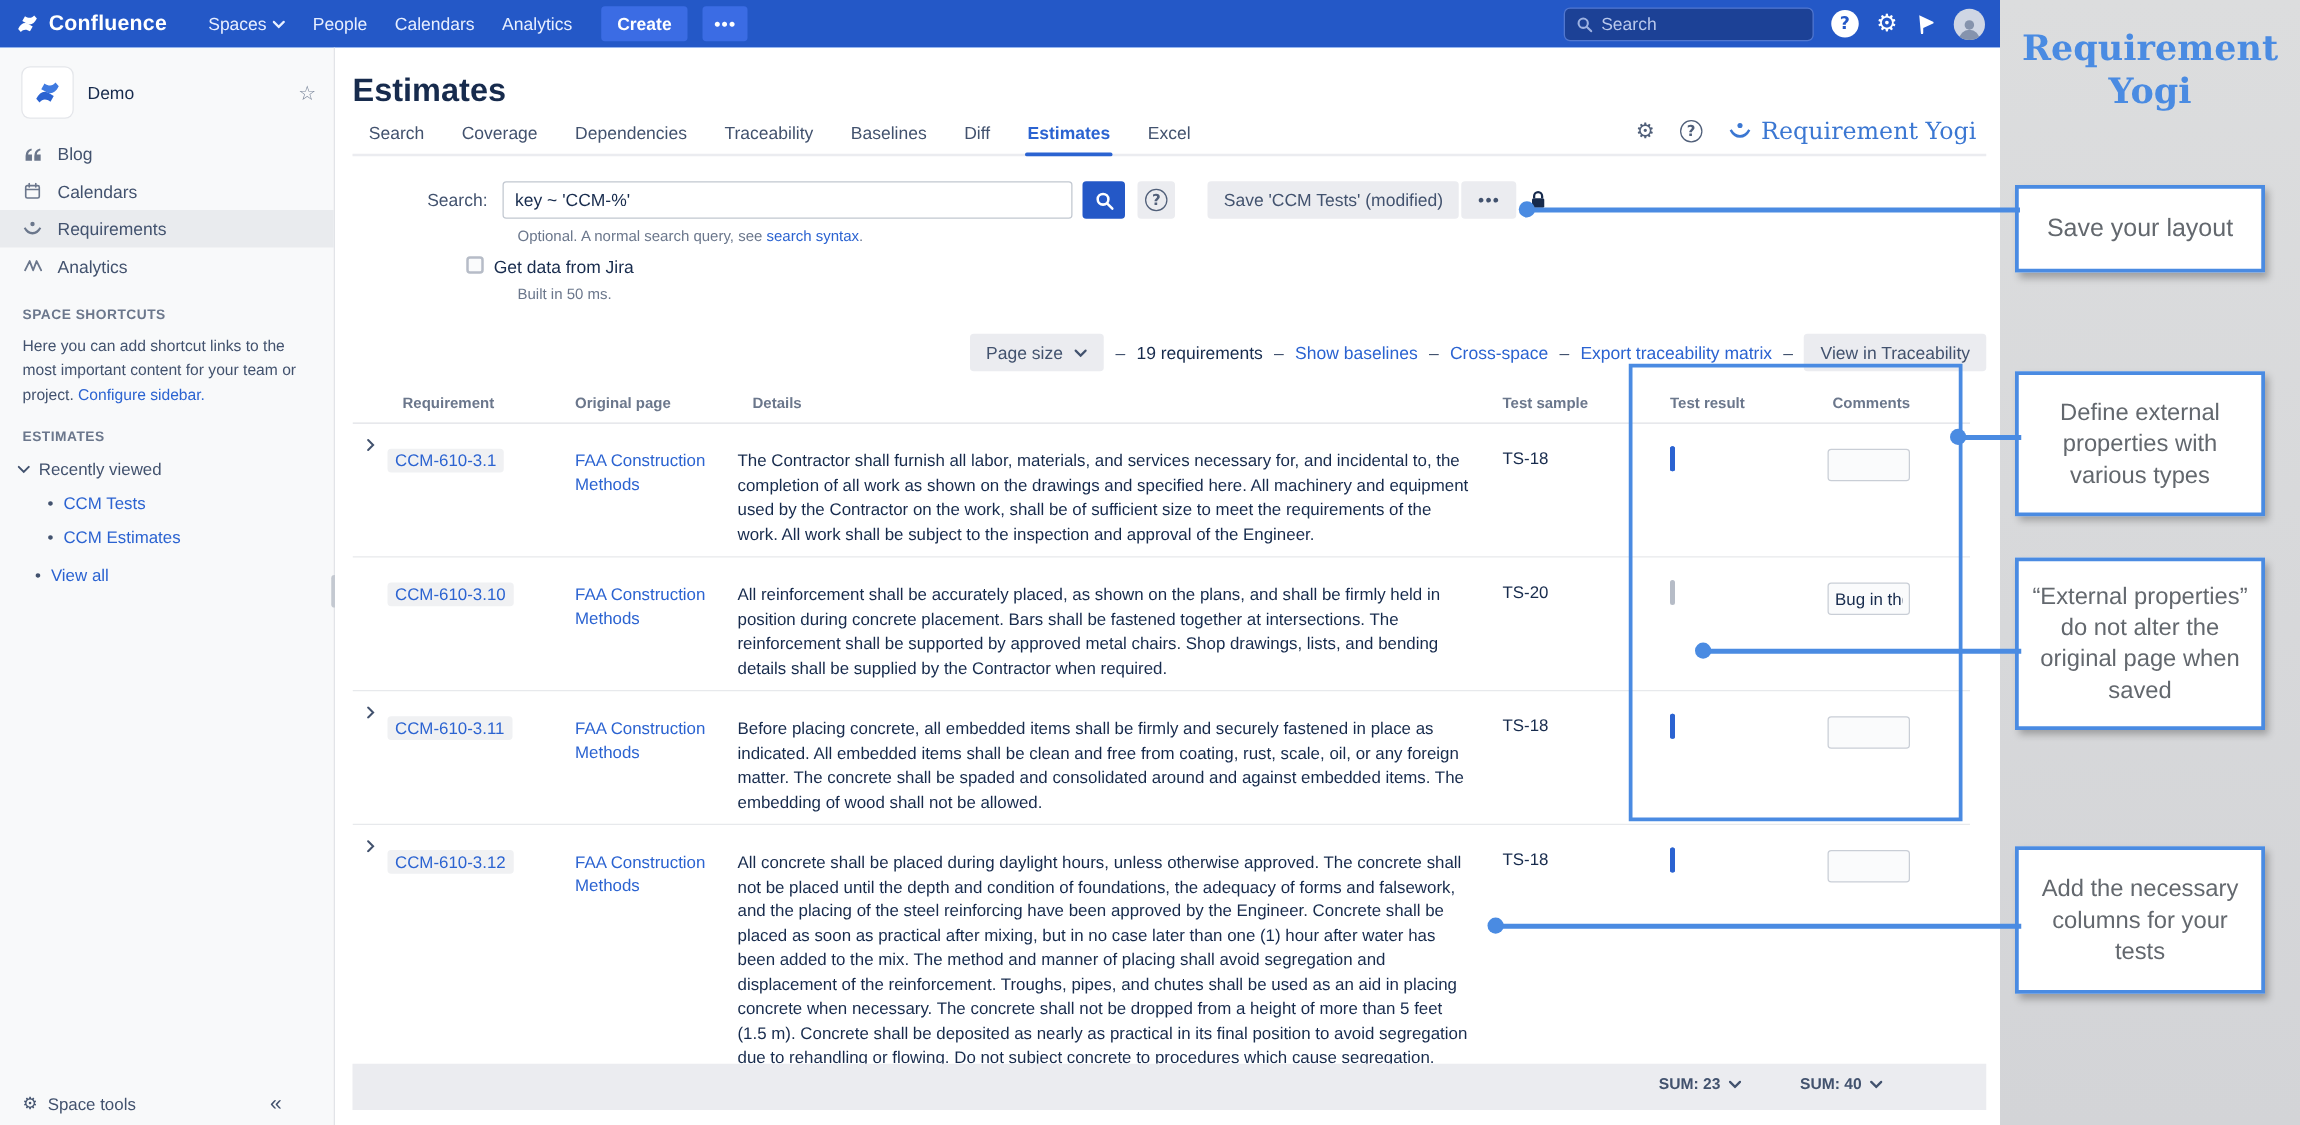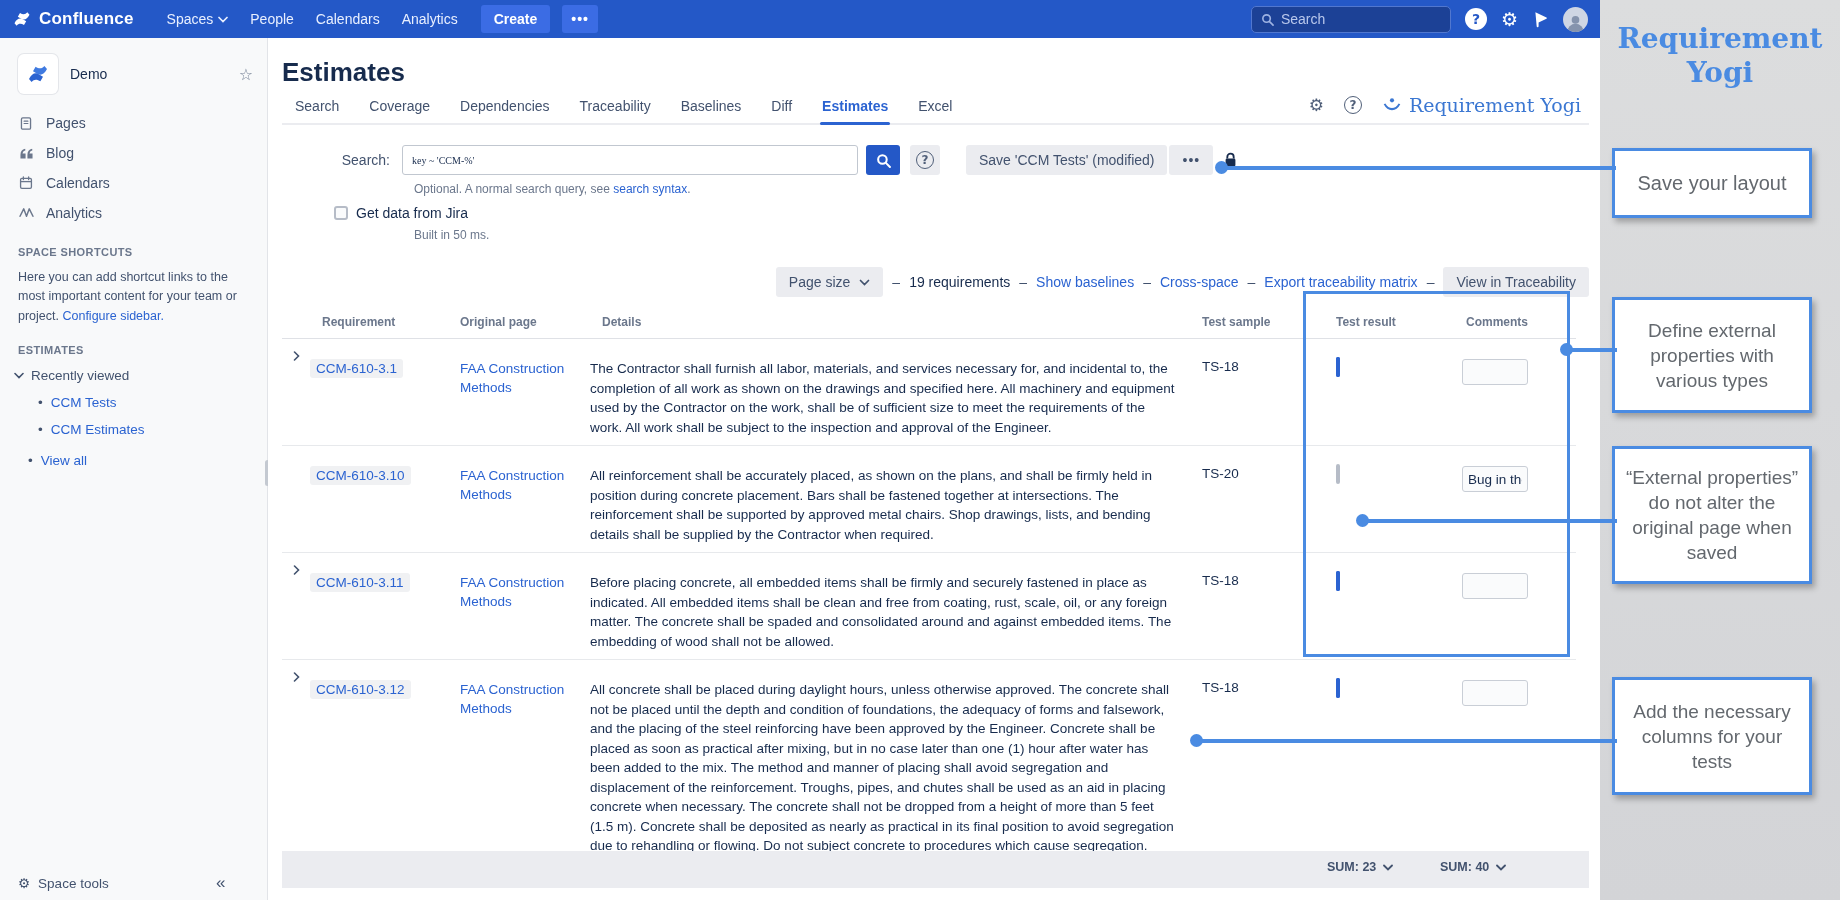--- a/index.html
+++ b/index.html
@@ -53,29 +53,29 @@
   .tab.active{color:#2b63d1;font-weight:600;position:relative}
   .tab.active::after{content:"";position:absolute;left:-2px;right:-2px;bottom:-11px;height:3px;background:#2b63d1;border-radius:2px}
   .tabs-right{position:absolute;right:8px;top:-4px;display:flex;align-items:center;gap:20px}
   .pg-gear{font-size:17px;color:#505f79;cursor:pointer}
   .q-circle{width:18px;height:18px;border-radius:50%;border:1.6px solid #505f79;color:#505f79;font-size:12px;font-weight:700;display:flex;align-items:center;justify-content:center;cursor:pointer}
   .ry-logo{display:flex;align-items:center;gap:7px;color:#3b77d2;font-family:"DejaVu Serif",serif;font-size:19px;cursor:pointer}
 
   .search-block{margin-top:20px;width:1307px}
   .search-row{display:flex;align-items:center}
   .search-label{width:120px;text-align:right;padding-right:12px;color:#42526e;font-size:14px}
-  .search-input{width:456px;height:30px;border:1px solid #c1c7d0;border-radius:3px;padding:0 9px;font-size:10px;color:#172b4d;font-family:Liberation Serif, serif;background:#fff}
+  .search-input{width:456px;height:30px;border:1px solid #c1c7d0;border-radius:3px;padding:0 9px;font-size:14px;color:#172b4d;font-family:Liberation Sans, sans-serif;background:#fff}
   .btn-search{width:34px;height:30px;background:#2458c7;border:none;border-radius:3px;color:#fff;margin-left:8px;cursor:pointer;display:flex;align-items:center;justify-content:center}
   .btn-qhelp{width:30px;height:30px;background:#ebecf0;border:none;border-radius:3px;margin-left:10px;cursor:pointer;display:flex;align-items:center;justify-content:center}
   .btn-gray{height:30px;background:#ebecf0;border:none;border-radius:3px;color:#42526e;font-size:14px;padding:0 13px;cursor:pointer;font-family:inherit}
   .btn-save{margin-left:26px}
   .btn-more{margin-left:2px;letter-spacing:1px}
   .lock{margin-left:11px;display:flex;align-items:center}
   .hint{margin:7px 0 0 132px;font-size:12px;color:#6b778c}
-  .jira-row{display:flex;align-items:center;gap:8px;margin:9px 0 0 52px;font-size:14px;color:#172b4d}
+  .jira-row{display:flex;align-items:flex-start;gap:8px;margin:9px 0 0 91px;font-size:14px;color:#172b4d}
   .cb-plain{width:14px;height:14px;border:2px solid #b6bcc7;border-radius:3px;background:#fafbfc;cursor:pointer}
   .built{margin:7px 0 0 132px;font-size:12px;color:#6b778c}
 
   .toolbar{width:1307px;margin-top:25px;display:flex;justify-content:flex-end;align-items:center;gap:9px;font-size:14px;color:#172b4d}
   .toolbar .sep{color:#42526e}
   .btn-dd{display:flex;align-items:center;gap:9px}
 
   
   .table-wrap{width:1307px;height:546px;margin-top:8px;overflow:hidden;position:relative}
   .trow{display:grid;grid-template-columns:28px 134px 146px 600px 116px 130px 140px;width:1294px}
@@ -190,45 +190,45 @@
         <svg width="24" height="24" viewBox="0 0 24 24">
             <path fill="#2b63d1" d="M3 17c3-6 7-7 11-4l3 1.7-2.6 4.6C11 17 8 17 5.6 20z"></path>
             <path fill="#3f7ae0" d="M21 7c-3 6-7 7-11 4L7 9.3 9.6 4.7C13 7 16 7 18.4 4z"></path>
           </svg>
       </div>
       <span class="space-name">Demo</span>
       <span class="star glyph">☆</span>
     </div>
     <div class="side-item">
       <span class="ic">
-          <svg width="14" height="15" viewBox="0 0 16 16">
-            <rect x="2.8" y="1.5" width="10.4" height="13" rx="1.5" fill="none" stroke="#6b778c" stroke-width="1.5"></rect>
-            <path d="M5.8 5.3h4.4M5.8 8h4.4" stroke="#6b778c" stroke-width="1.3" stroke-linecap="round"></path>
-          </svg>
-        </span>
-      <span>Pages</span>
-    </div>
-    <div class="side-item">
-      <span class="ic">
           <svg width="15" height="13" viewBox="0 0 16 14" fill="#6b778c">
             <path d="M1.5 8.5q0-5.5 5-6.6l.4 1.6Q3.8 4.6 3.7 7H7v5.5H1.5z"></path>
             <path d="M9 8.5q0-5.5 5-6.6l.4 1.6Q11.3 4.6 11.2 7h3.3v5.5H9z"></path>
           </svg>
         </span>
       <span>Blog</span>
     </div>
     <div class="side-item">
       <span class="ic">
           <svg width="14" height="14" viewBox="0 0 16 16">
             <rect x="1.8" y="2.8" width="12.4" height="11.4" rx="1.5" fill="none" stroke="#6b778c" stroke-width="1.5"></rect>
             <path d="M1.8 6.4h12.4" stroke="#6b778c" stroke-width="1.5"></path>
             <path d="M5 1v3M11 1v3" stroke="#6b778c" stroke-width="1.5" stroke-linecap="round"></path>
           </svg>
         </span>
       <span>Calendars</span>
+    </div>
+    <div class="side-item active">
+      <span class="ic">
+          <svg width="16" height="13" viewBox="0 0 24 19">
+            <circle cx="12" cy="3" r="2.6" fill="#6b778c"></circle>
+            <path d="M1.5 8q4 7.5 10.5 7.5T22.5 8l-2.1-1.1Q17 12.6 12 12.6T3.6 6.9z" fill="#6b778c"></path>
+          </svg>
+        </span>
+      <span>Requirements</span>
     </div>
     <div class="side-item">
       <span class="ic">
           <svg width="15" height="12" viewBox="0 0 16 13">
             <path d="M1 10 5 2l3 8 3-8 4 8" fill="none" stroke="#6b778c" stroke-width="1.6" stroke-linejoin="round" stroke-linecap="round"></path>
           </svg>
         </span>
       <span>Analytics</span>
     </div>
 

